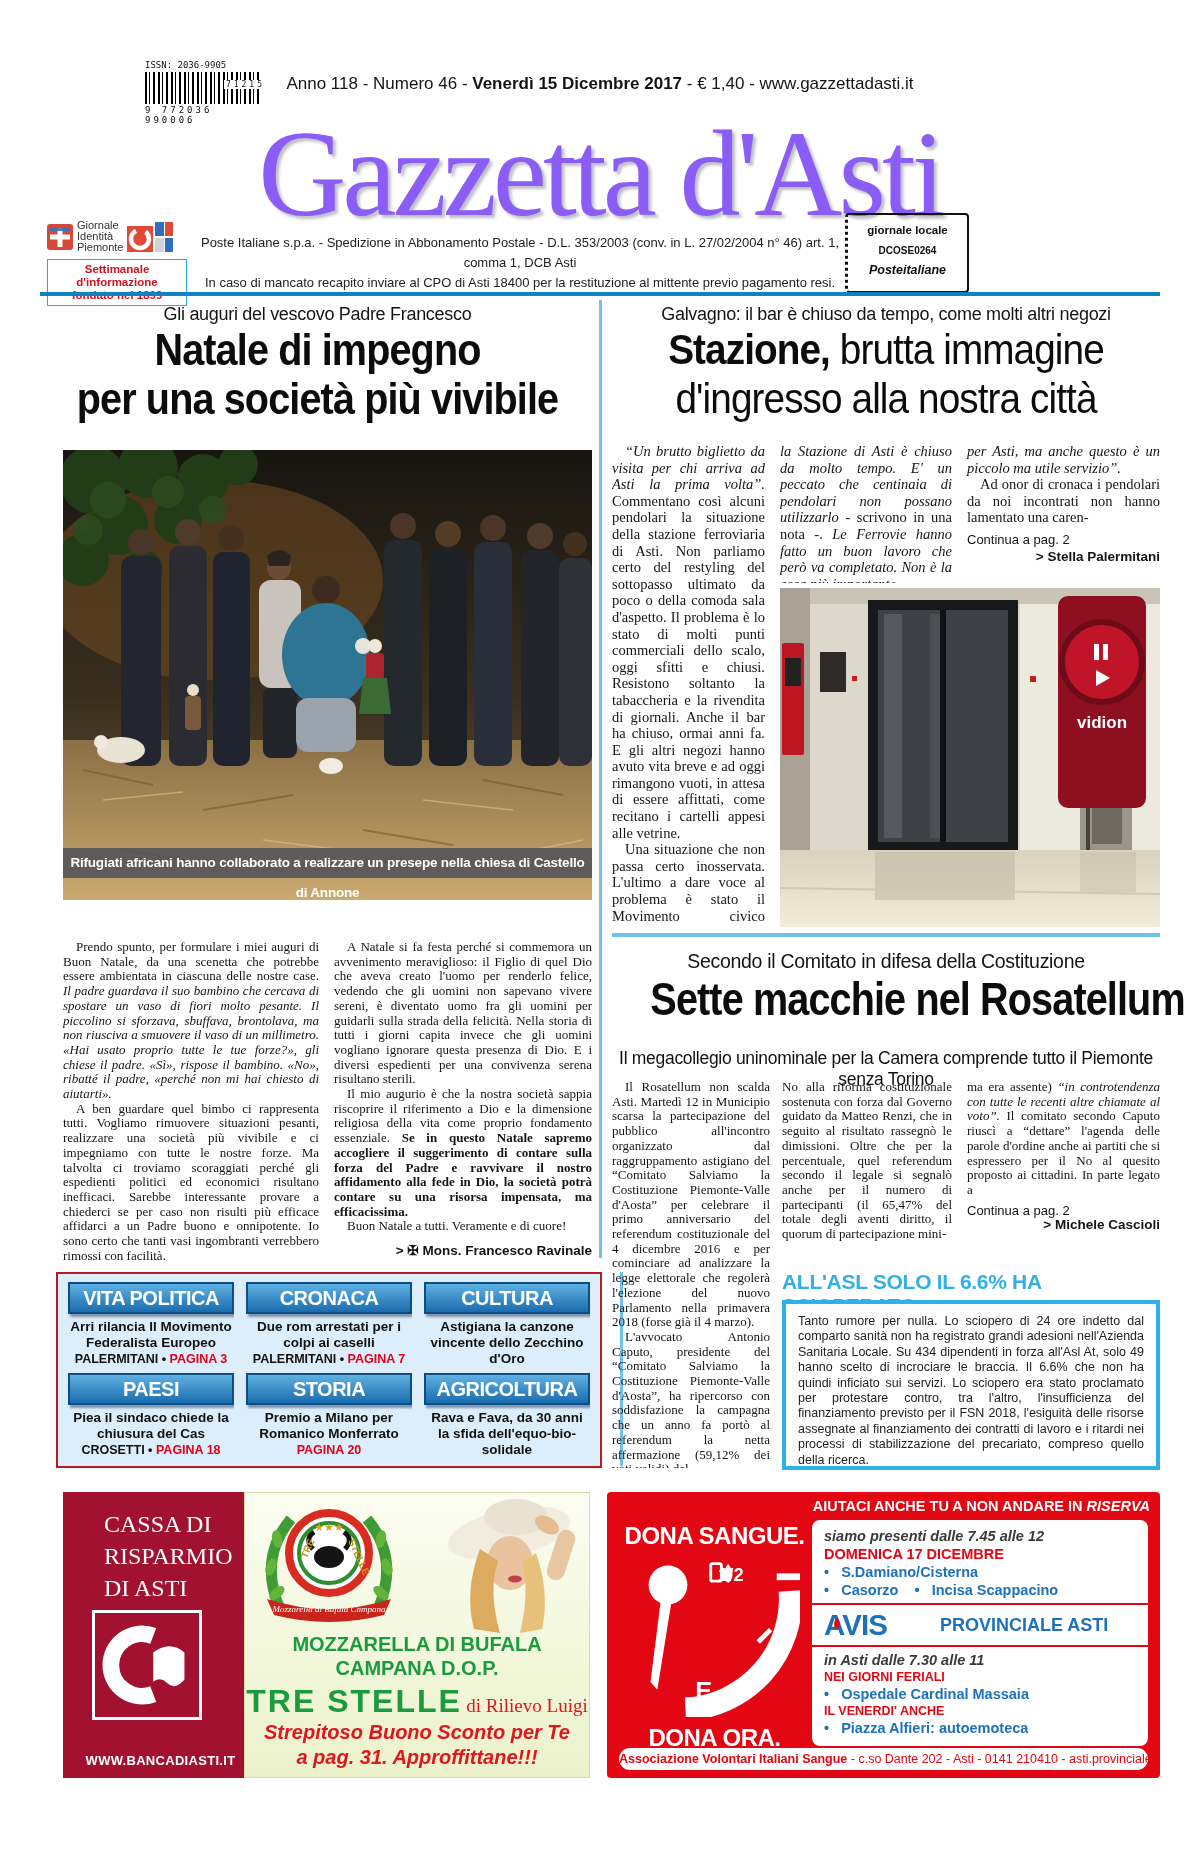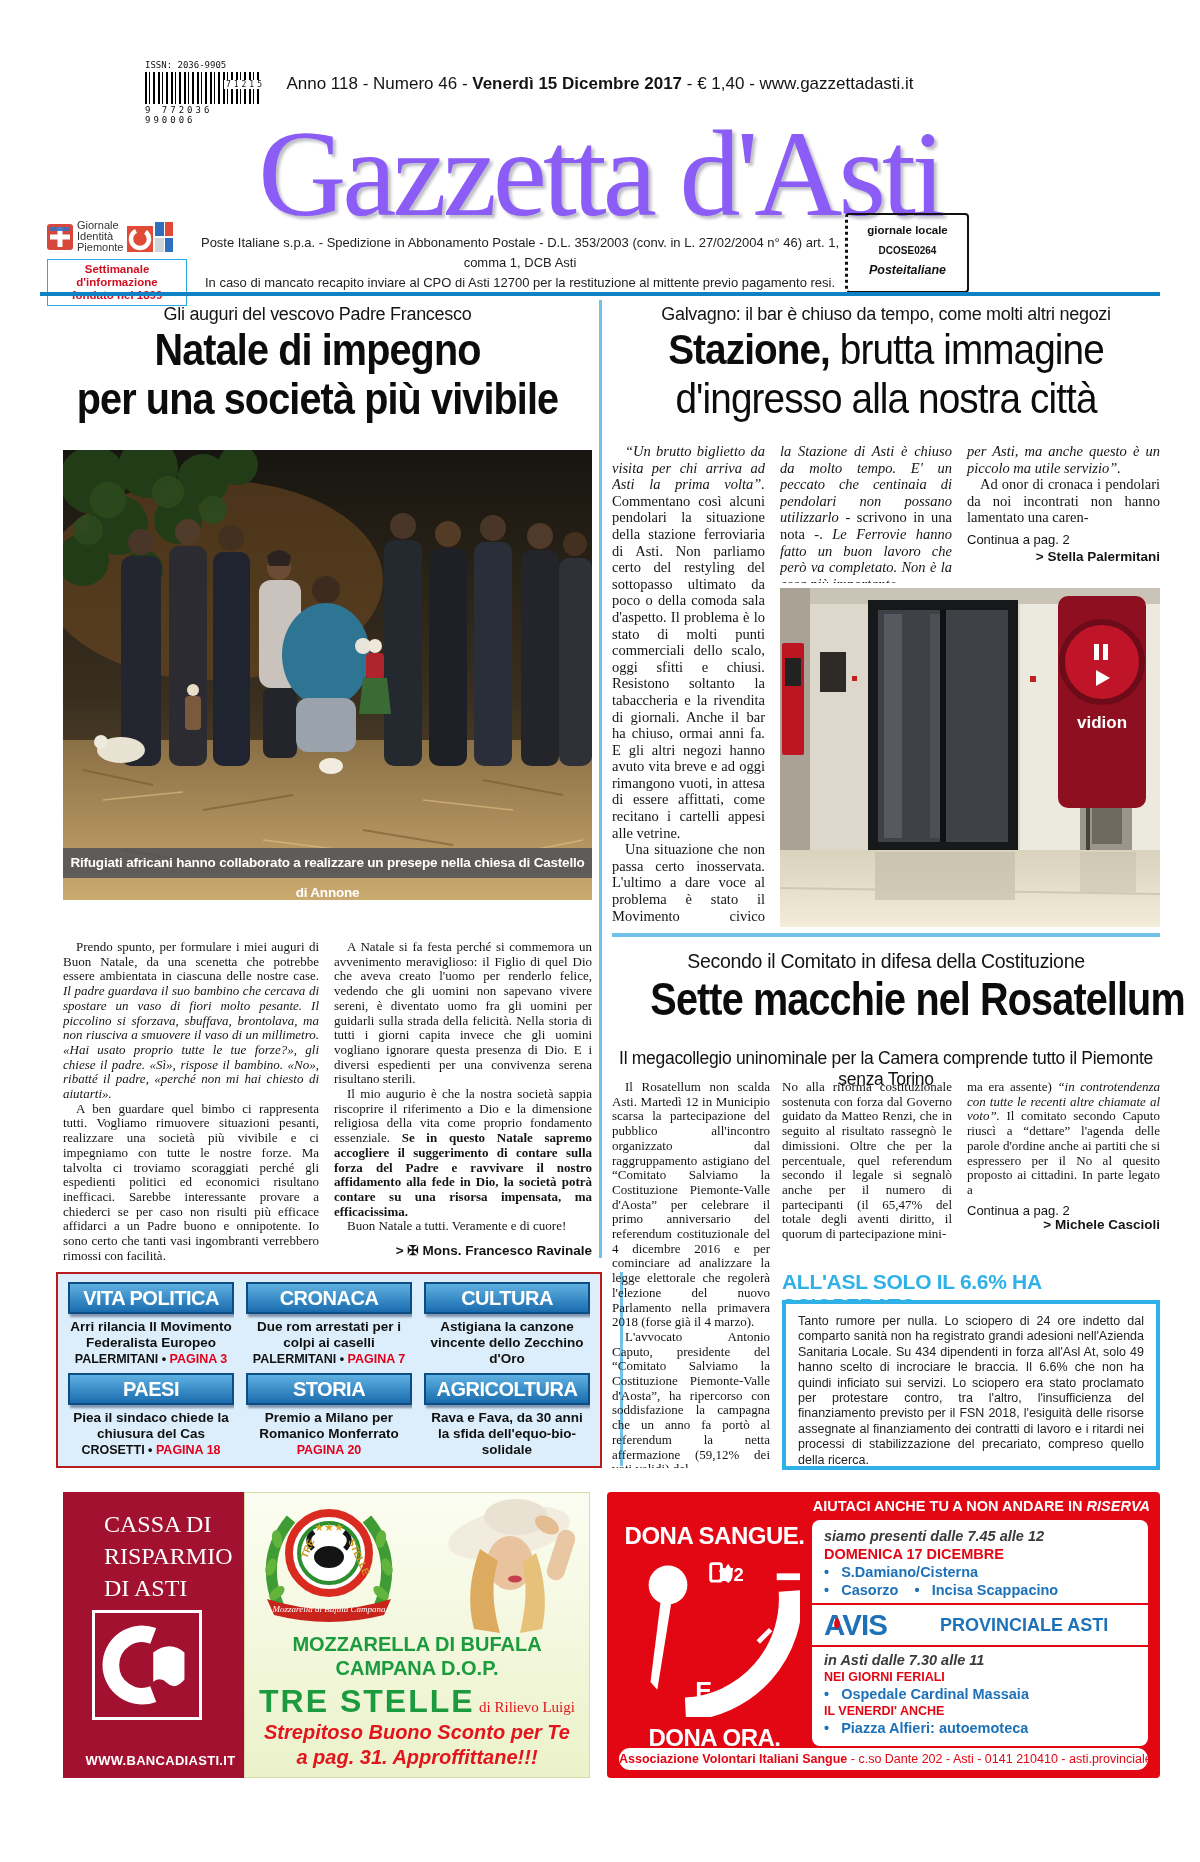--- a/index.html
+++ b/index.html
@@ -120,21 +120,21 @@
       </svg>
     </div>
     <div class="weeklybox">
       <div>Settimanale d'informazione</div>
         <div>fondato nel 1899</div>
     </div>
   </div>
 
   <div class="abs postal">
     <div>Poste Italiane s.p.a. - Spedizione in Abbonamento Postale - D.L. 353/2003 (conv. in L. 27/02/2004 n° 46) art. 1, comma 1, DCB Asti</div>
-    <div>In caso di mancato recapito inviare al CPO di Asti 12700 per la restituzione al mittente previo pagamento resi.</div>
+    <div>In caso di mancato recapito inviare al CPO di Asti 18400 per la restituzione al mittente previo pagamento resi.</div>
   </div>
 
   <div class="abs stamp">
     <div class="l1">giornale locale</div>
     <div class="l2">DCOSE0264</div>
     <div class="l3">Posteitaliane</div>
   </div>
 
   <div class="abs bluerule"></div>
 
@@ -419,21 +419,21 @@
       <path d="M66 56 q-16 42 -6 80 l26 4 q-12 -42 -2 -72 z" fill="#ddab60"></path>
       <path d="M122 60 q14 40 6 76 l-22 4 q10 -42 2 -70 z" fill="#e7c079"></path>
       <ellipse cx="101" cy="86" rx="7" ry="3.5" fill="#c4404f"></ellipse>
       <ellipse cx="133" cy="32" rx="13" ry="8" fill="#e5bd92" transform="rotate(30 133 32)"></ellipse>
       <rect x="138" y="36" width="18" height="52" rx="9" fill="#e8c7a2" transform="rotate(18 147 62)"></rect>
     </svg>
     <div class="abs tsgreen" style="left:0;right:0;top:140px;font-size:20px;">MOZZARELLA DI BUFALA</div>
     <div class="abs tsgreen" style="left:0;right:0;top:164px;font-size:20px;">CAMPANA D.O.P.</div>
     <div class="abs" style="left:0;right:0;top:190px;text-align:center;">
       <span class="tsgreen" style="font-size:32px;letter-spacing:2px;">TRE STELLE</span>
-      <span class="serif" style="font-size:15px;color:#e2141c;">di Rilievo Luigi</span>
+      <span class="serif" style="font-size:19px;color:#e2141c;">di Rilievo Luigi</span>
     </div>
     <div class="abs tsred i" style="left:0;right:0;top:228px;font-size:20px;">Strepitoso Buono Sconto per Te</div>
     <div class="abs tsred i" style="left:0;right:0;top:253px;font-size:20px;">a pag. 31. Approffittane!!!</div>
   </div>
 
   <div class="abs avis">
     <div class="avistop"><span>AIUTACI ANCHE TU A NON ANDARE IN </span><span class="i">RISERVA</span></div>
     <div class="donatxt" style="top:30px;">DONA SANGUE.</div>
     <svg class="abs" style="left:28px;top:60px;" width="165" height="165" viewBox="0 0 170 170">
       <path d="M52 162 A114 114 0 0 0 160 40" fill="none" stroke="#fff" stroke-width="24"></path>

